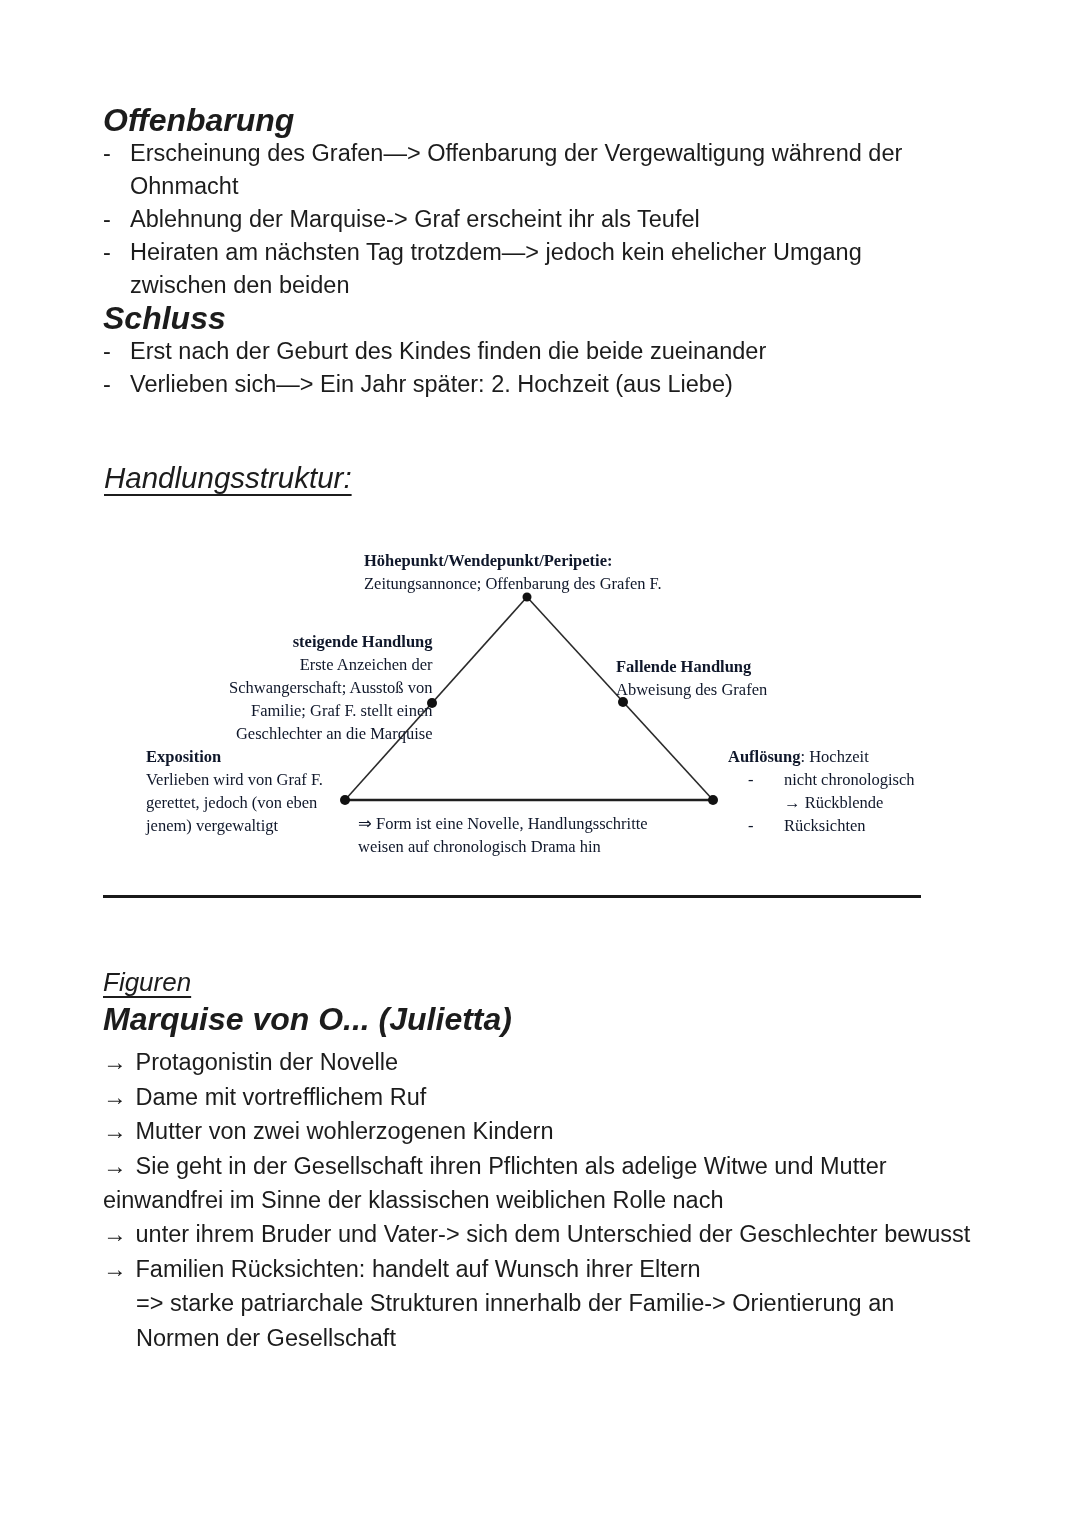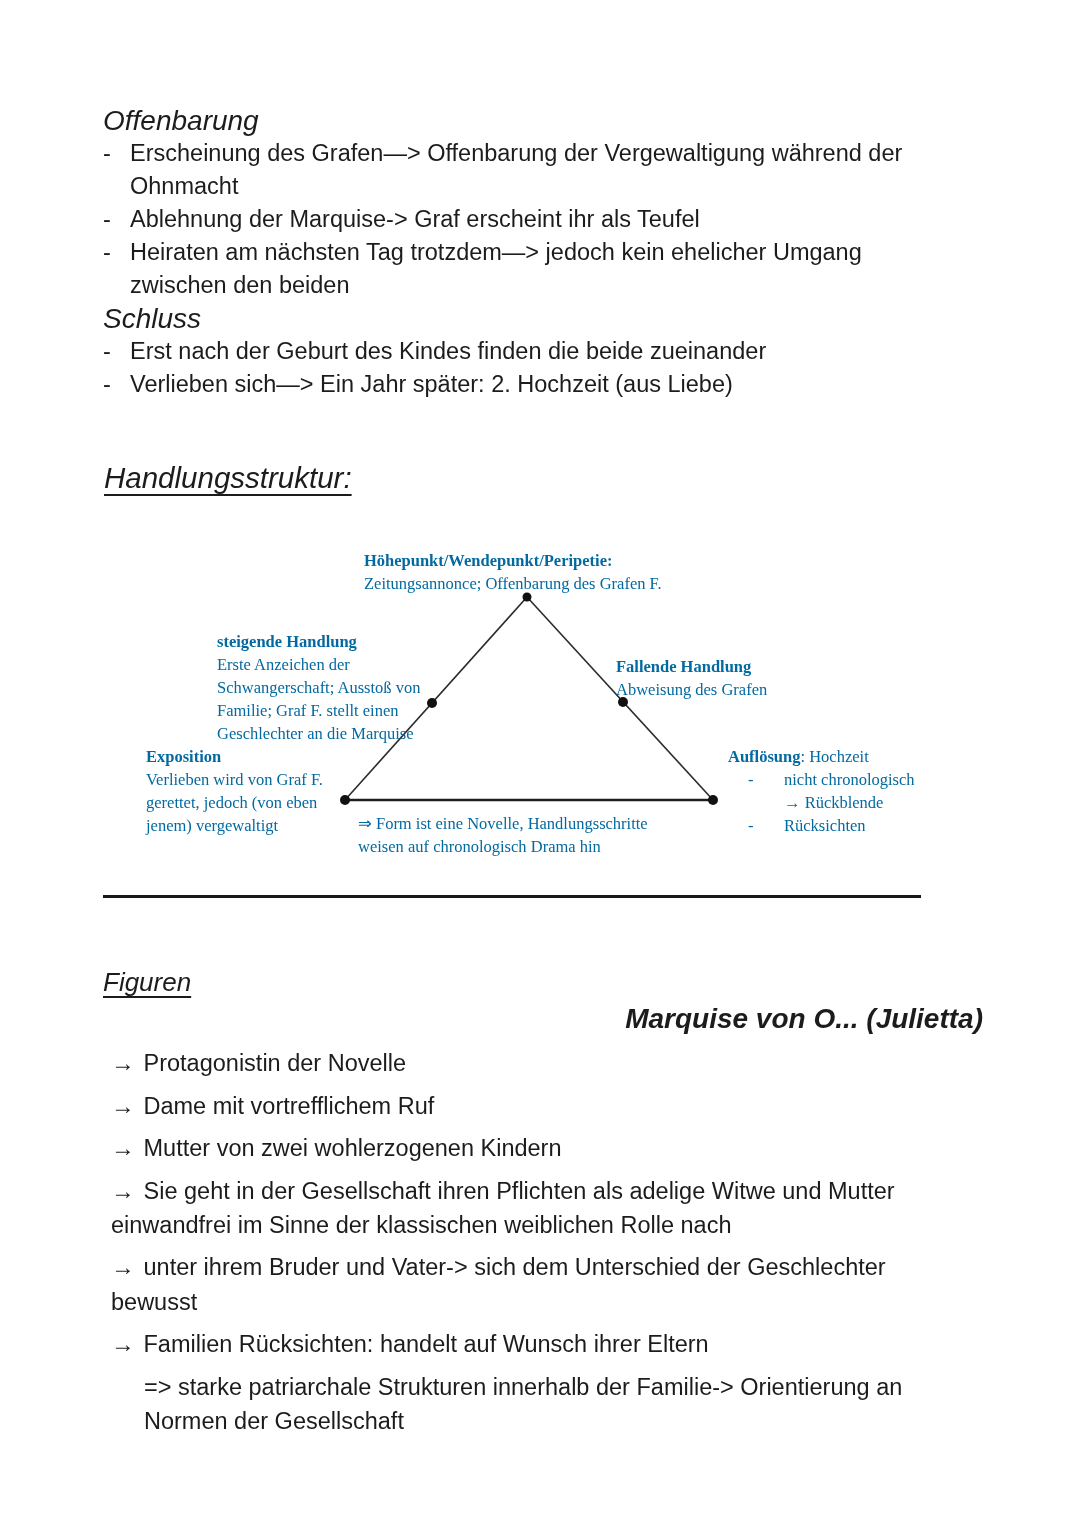--- a/index.html
+++ b/index.html
@@ -4,50 +4,50 @@
 <style>
   html,body{margin:0;padding:0;background:#ffffff;}
   #page{
     position:relative;width:1080px;height:1527px;background:#ffffff;
     color:#1c1c1c;font-family:"Liberation Sans",sans-serif;overflow:hidden;
   }
   .abs{position:absolute;}
 
   
   #top-notes{top:104px;left:103px;width:807px;font-size:23.5px;line-height:33px;}
-  .note-heading{font-weight:normal;font-style:italic;font-size:28px;}
+  .note-heading{font-weight:bold;font-style:italic;font-size:32px;}
   .bullet{display:flex;}
   .bullet .dash{flex:0 0 27px;}
   .bullet .btxt{flex:1 1 auto;}
 
   
   #structure-heading{
     top:461px;left:104px;font-size:29.5px;font-style:italic;
     text-decoration:underline;text-decoration-thickness:2px;text-underline-offset:6px;
   }
 
   
   #diagram{top:0;left:0;width:1080px;height:880px;}
   #diagram svg{position:absolute;top:0;left:0;}
-  .dg{position:absolute;font-family:"Liberation Serif",serif;font-size:16.5px;line-height:23px;color:#0369a1;white-space:nowrap;}
+  .dg{position:absolute;font-family:"Liberation Serif",serif;font-size:16.5px;line-height:23px;color:#0f172a;white-space:nowrap;}
   .dg .b{font-weight:bold;}
   .dg-row{display:flex;}
   .dg-row .ddash{flex:0 0 36px;}
 
   
   #divider{top:895px;left:103px;width:818px;height:3px;background:#191919;}
 
   
   #figures{top:944px;left:103px;width:880px;font-size:23.5px;line-height:34.4px;}
   #figures-heading{
     font-size:26px;font-style:italic;line-height:36px;display:inline-block;
     text-decoration:underline;text-decoration-thickness:2px;text-underline-offset:5px;margin-top:20px;
   }
-  #figures-subheading{font-size:28px;font-weight:bold;font-style:italic;line-height:38px;margin-bottom:7px;text-align:right;}
-  .fig-item{margin:8px;}
+  #figures-subheading{font-size:32px;font-weight:bold;font-style:italic;line-height:38px;margin-bottom:7px;}
+  .fig-item{margin:0;}
   .fig-item .arrow{padding-right:9px;}
   .fig-sub{padding-left:33px;}
 </style>
 </head>
 <body>
 
 <div id="page">
 
   <div id="top-notes" class="abs">
     <div class="note-heading">Offenbarung</div>
@@ -89,21 +89,21 @@
       <circle cx="623" cy="702" r="5" fill="#111"></circle>
       <circle cx="345" cy="800" r="5" fill="#111"></circle>
       <circle cx="713" cy="800" r="5" fill="#111"></circle>
     </svg>
 
     <div class="dg" style="top:549px;left:364px;">
       <div class="b">Höhepunkt/Wendepunkt/Peripetie:</div>
       <div>Zeitungsannonce; Offenbarung des Grafen F.</div>
     </div>
 
-    <div class="dg" style="top:630px;left:217px;">
+    <div class="dg" style="top:630px;left:229px;text-align:right;">
       <div class="b">steigende Handlung</div>
       <div>Erste Anzeichen der</div>
       <div>Schwangerschaft; Ausstoß von</div>
       <div>Familie; Graf F. stellt einen</div>
       <div>Geschlechter an die Marquise</div>
     </div>
 
     <div class="dg" style="top:745px;left:146px;">
       <div class="b">Exposition</div>
       <div>Verlieben wird von Graf F.</div>

